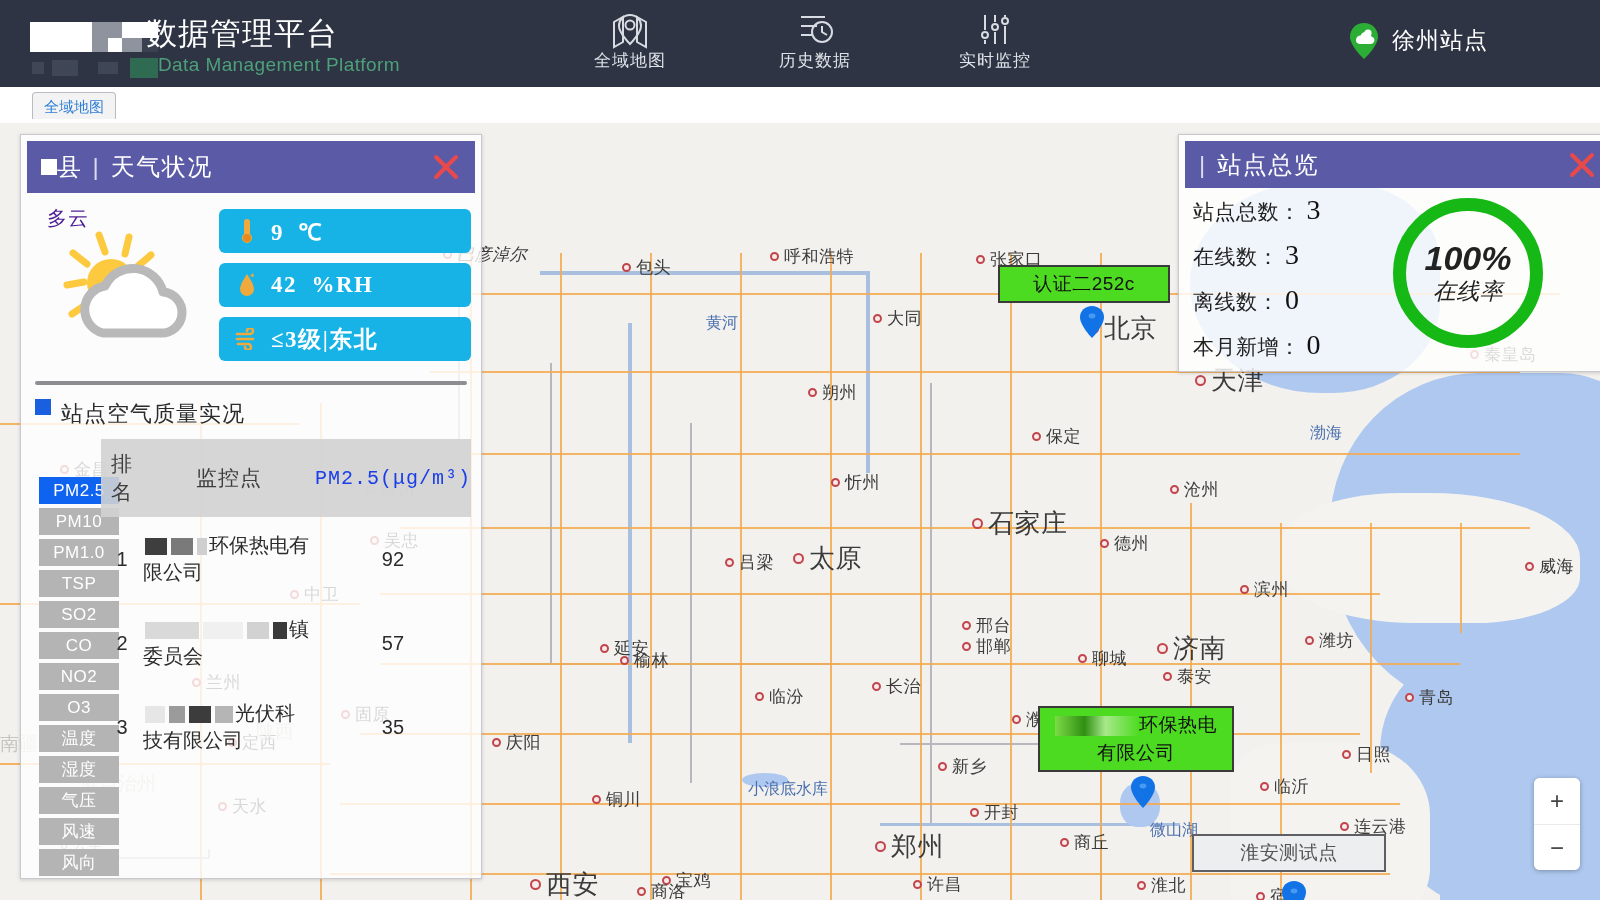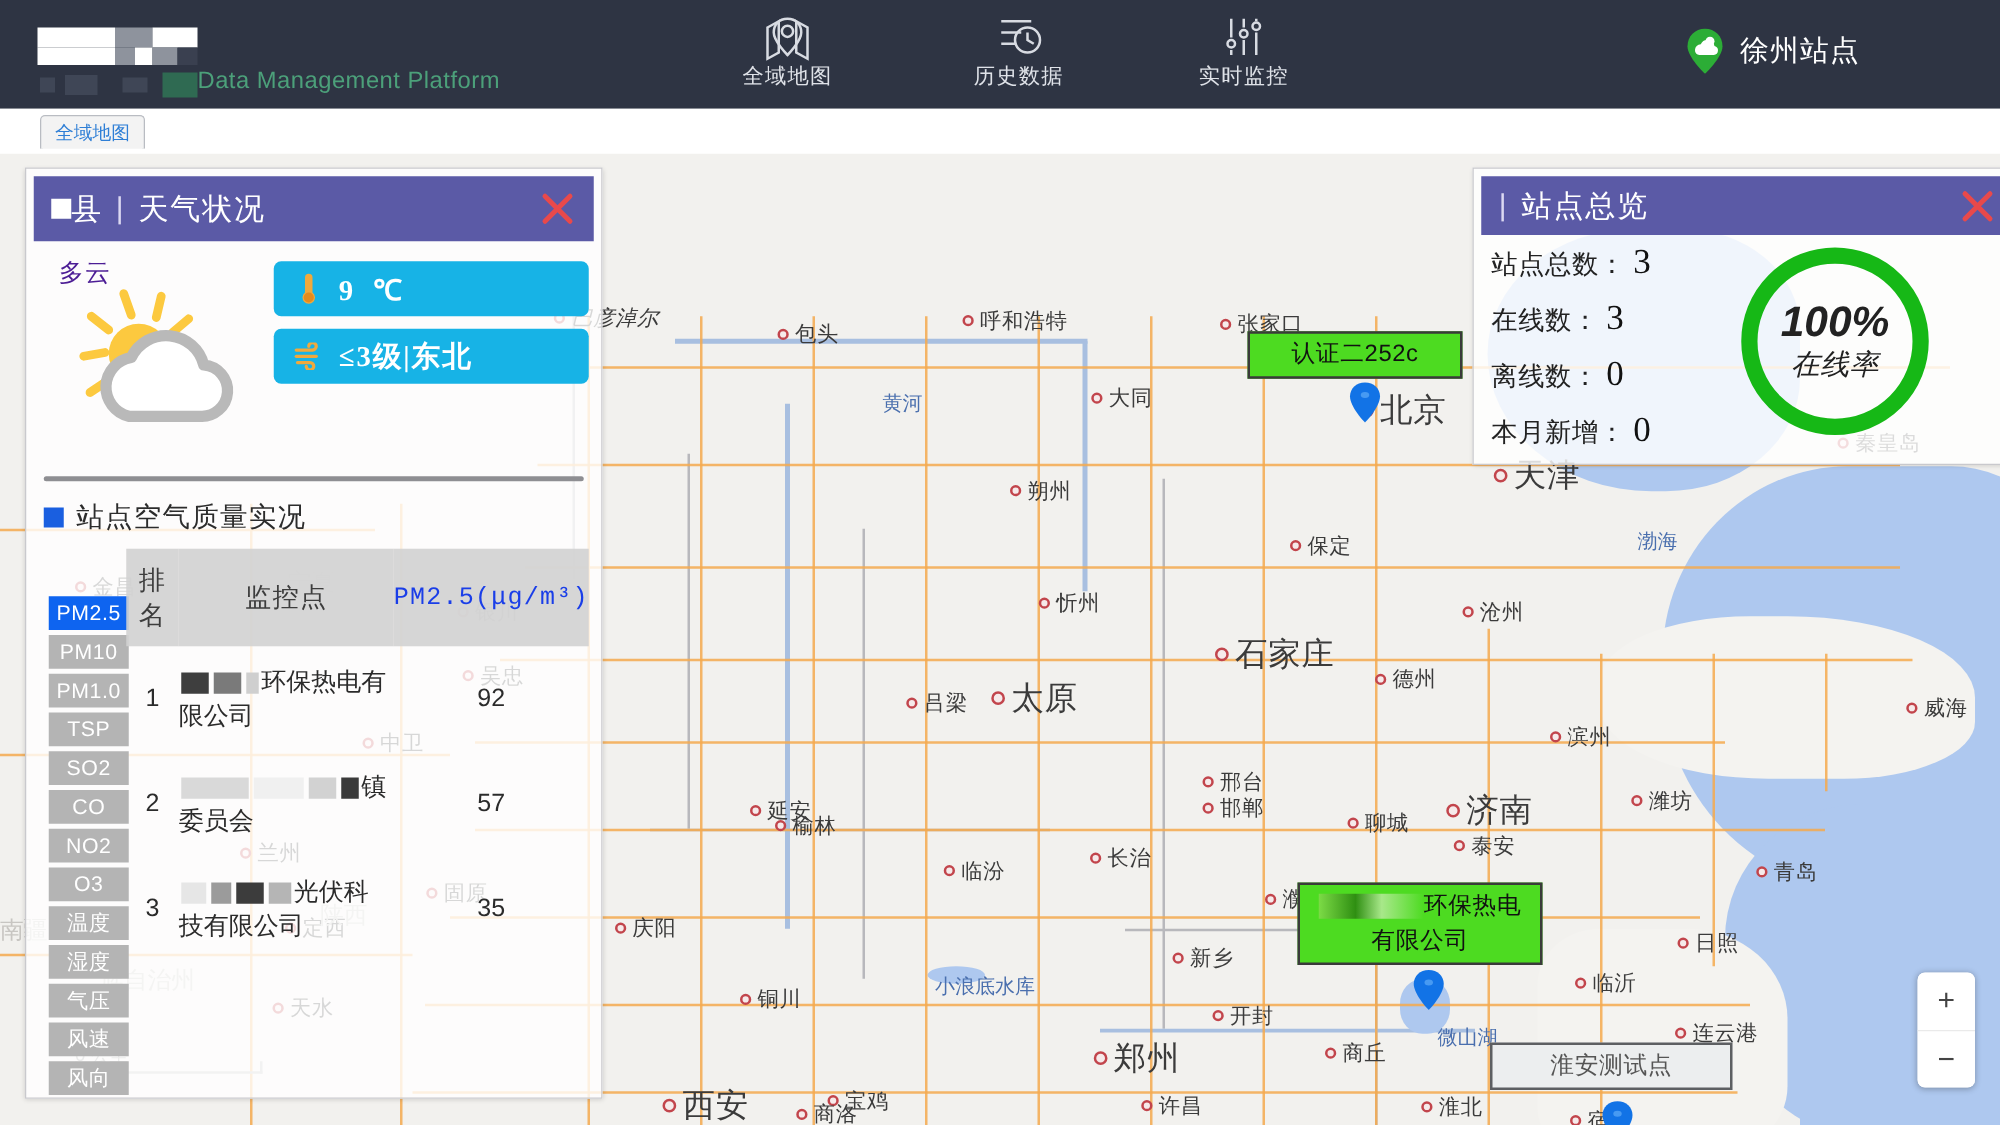--- a/index.html
+++ b/index.html
@@ -140,26 +140,26 @@
   .wx-pills { flex: 1; padding-top: 6px; }
   .pill {
     height: 44px; background: #17b3e6; border-radius: 6px; margin-bottom: 10px;
     display: flex; align-items: center; color: #fff;
   }
   .pill .pic { width: 28px; margin-left: 14px; margin-right: 10px; display:flex; justify-content:center;}
   .pill .ptxt { font-size: 23px; font-weight: bold; letter-spacing: 1.5px; font-family:"Liberation Serif", serif;}
 
   .divider { height: 4px; background: #8e8e92; margin: 6px 4px 0 4px; border-radius: 2px; }
 
-  .aq-title { margin: 14px 0 0 4px; display: flex; align-items: center; gap: 10px; }
+  .aq-title { margin: 14px 0 0 4px; display: flex; align-items: flex-start; gap: 10px; }
   .aq-title .sq { width: 16px; height: 16px; background: #1a5fe0; display: inline-block; }
   .aq-title .tx { font-size: 22px; color: #2c2c2c; letter-spacing: 1px; }
 
   .aq-area { position: relative; margin-top: 10px; height: 460px; }
-  .sidetabs { position: absolute; left: 8px; top: 38px; width: 64px; }
+  .sidetabs { position: absolute; left: 8px; top: 38px; width: 80px; }
   .sidetab {
     height: 27px; margin-bottom: 4px; background: #b4b4b4; color: #fff;
     font-size: 17px; text-align: center; line-height: 27px; cursor: pointer;
     letter-spacing: .5px;
   }
   .sidetab.active { background: #0e64f0; }
   .tablewrap { position: absolute; left: 70px; top: 0; right: 0; }
   .tbl { width: 100%; border-collapse: collapse; }
   .tbl thead th {
     background: rgba(209,209,209,.9); font-weight: normal; color: #3d3d3d;
@@ -210,20 +210,21 @@
         <i style="left:78px;top:20px;width:14px;height:14px;"></i>
         <i class="g" style="left:92px;top:20px;width:20px;height:14px;"></i>
         <i class="d" style="left:112px;top:20px;width:16px;height:14px;"></i>
       </div>
       <div class="logo-sub-mark">
         <i style="left:2px;top:4px;width:12px;height:12px;"></i>
         <i style="left:22px;top:2px;width:26px;height:16px;"></i>
         <i style="left:68px;top:4px;width:20px;height:12px;"></i>
         <i class="gr" style="left:100px;top:0px;width:28px;height:20px;"></i>
       </div>
+      <div class="brand-title">数据管理平台</div>
       <div class="brand-sub">Data Management Platform</div>
     </div>
 
     <div class="nav">
       <div class="nav-item nav-0">
         <span class="nav-icon">
           <svg width="44" height="40" viewBox="0 0 44 40">
             <path d="M6 12 L15 7 L15 32 L6 37 Z M29 7 L38 12 L38 37 L29 32 Z" fill="none" stroke="#d8dbe2" stroke-width="2"></path>
             <path d="M22 5 C15 5 11 10 11 16 C11 23 22 34 22 34 C22 34 33 23 33 16 C33 10 29 5 22 5 Z" fill="none" stroke="#d8dbe2" stroke-width="2"></path>
             <circle cx="22" cy="15" r="4.5" fill="none" stroke="#d8dbe2" stroke-width="2"></circle>
@@ -633,20 +634,30 @@
         <div class="wx-pills">
           <div class="pill">
             <span class="pic">
               <svg width="14" height="28" viewBox="0 0 14 28">
                 <path d="M7 2 a3 3 0 0 1 3 3 v12 a5 5 0 1 1 -6 0 V5 a3 3 0 0 1 3 -3 Z" fill="#f0a93c"></path>
                 <circle cx="7" cy="21" r="4" fill="#e58b1d"></circle>
               </svg>
             </span>
             <span class="ptxt"><span>9</span>
             &nbsp;<span>℃</span></span>
+          </div>
+          <div class="pill">
+            <span class="pic">
+              <svg width="18" height="26" viewBox="0 0 18 26">
+                <path d="M9 2 C9 2 2 12 2 17 a7 7 0 0 0 14 0 C16 12 9 2 9 2 Z" fill="#f0a93c"></path>
+                <path d="M12 4 l3 -3 l1 4 Z" fill="#f0a93c"></path>
+              </svg>
+            </span>
+            <span class="ptxt"><span>42</span>
+            &nbsp;<span>%RH</span></span>
           </div>
           <div class="pill">
             <span class="pic">
               <svg width="24" height="22" viewBox="0 0 24 22">
                 <g stroke="#f0a93c" stroke-width="2.6" fill="none" stroke-linecap="round">
                   <path d="M2 6 h13 a3 3 0 1 0 -3 -3"></path>
                   <path d="M2 11 h16"></path>
                   <path d="M3 16 h10 a3 3 0 1 1 -3 3"></path>
                 </g>
               </svg>

